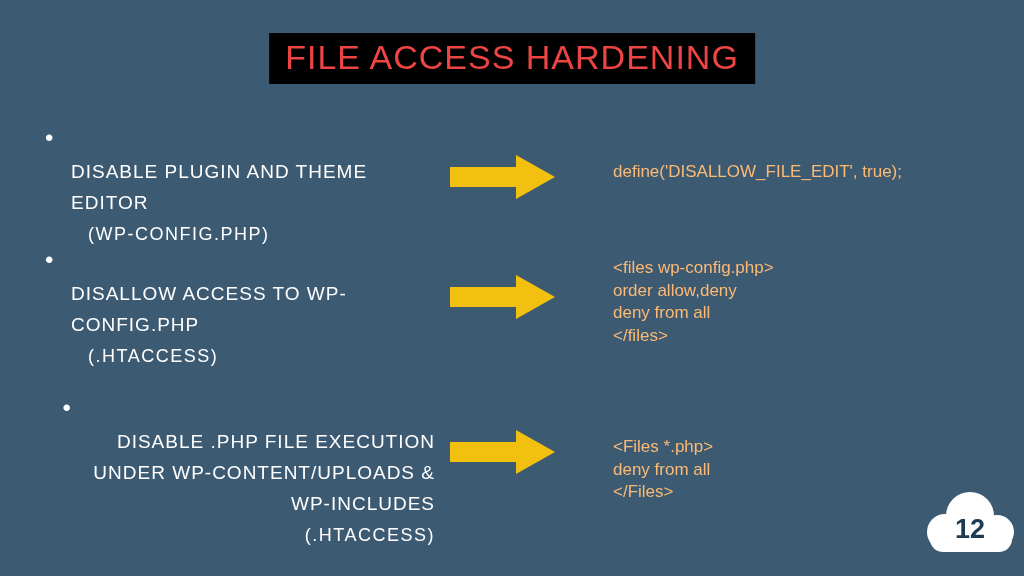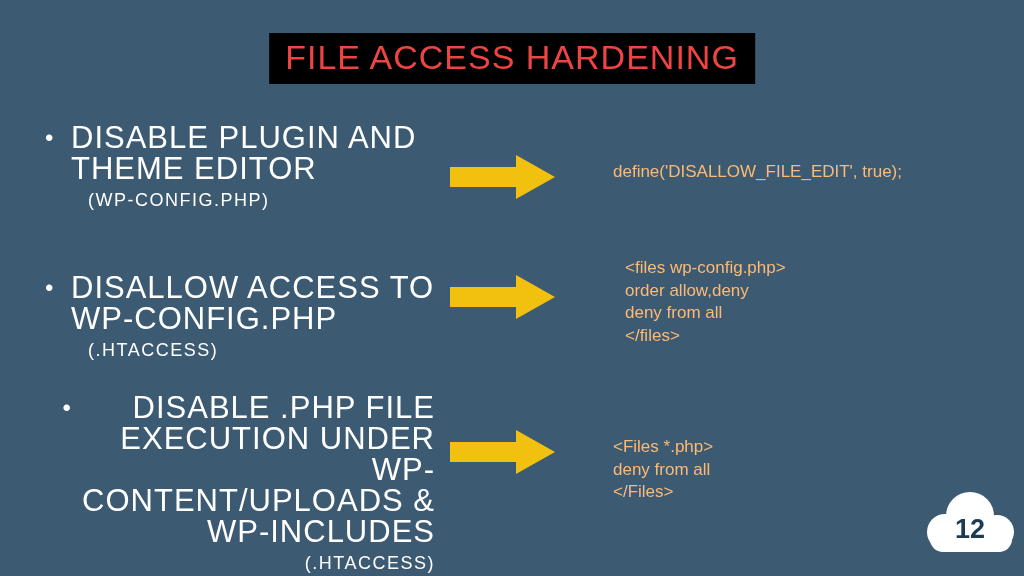--- a/index.html
+++ b/index.html
@@ -35,54 +35,55 @@
   }
   .bullet-marker {
     flex: 0 0 26px;
     font-size: 24px;
     line-height: 31px;
     color: #ffffff;
   }
   .bullet-marker::before { content: "•"; }
   .bullet-text { flex: 1; }
   .bullet-heading {
-    font-size: 31px;
+    font-size: 19px;
     line-height: 31px;
     letter-spacing: 1px;
     color: #ffffff;
+    margin-top: 34px;
   }
   .bullet-sub {
     font-size: 18px;
     line-height: 24px;
     letter-spacing: 1.5px;
     margin-top: 4px;
     color: #ffffff;
     margin-left: 17px;
   }
   .row1 { top: 122px; }
-  .row2 { top: 272px; }
+  .row2 { top: 244px; }
   .row3 { top: 392px; text-align: right; }
   .arrow {
     position: absolute;
     width: 105px;
     height: 44px;
   }
   .arrow1 { left: 450px; top: 155px; }
   .arrow2 { left: 450px; top: 275px; }
   .arrow3 { left: 450px; top: 430px; }
   .code-block {
     position: absolute;
     left: 613px;
     color: #fdba74;
     font-size: 17px;
     line-height: 22.5px;
     white-space: pre-line;
   }
   .code1 { top: 161px; }
-  .code2 { top: 257px; margin-left: 12px; }
+  .code2 { top: 257px; }
   .code3 { top: 436px; }
   .cloud {
     position: absolute;
     left: 918px;
     top: 482px;
     width: 104px;
     height: 84px;
   }
 </style>
 </head>

